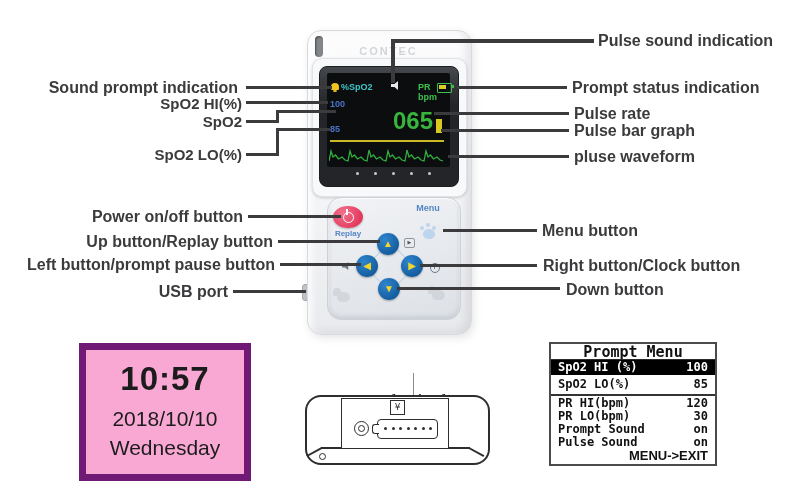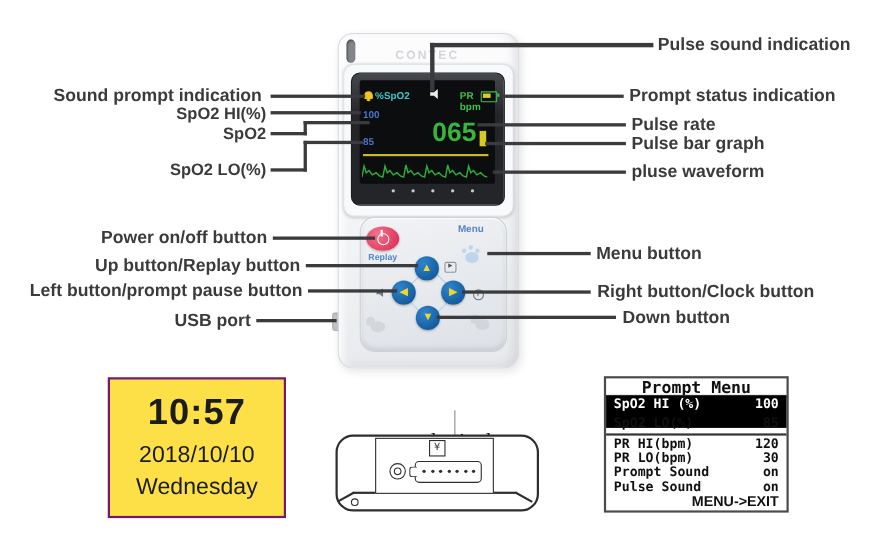--- a/index.html
+++ b/index.html
@@ -67,21 +67,21 @@
     font-size:5px;line-height:7px;text-align:center;color:#555;}
   .spk-sm{left:14px;top:64px;width:8px;height:8px;background:#6d7887;
     clip-path:polygon(0 32%,38% 32%,78% 0,78% 100%,38% 68%,0 68%);}
   .clk-sm{left:102px;top:65px;width:8px;height:8px;border:1.3px solid #6d7887;border-radius:50%;}
   .clk-sm:after{content:"";position:absolute;left:3.2px;top:1.4px;width:1.2px;height:3.4px;background:#6d7887;}
   .pet{opacity:.55;}
   .pet:before{content:"";position:absolute;left:0;top:0;width:8px;height:8px;background:#c6cbd1;border-radius:50% 50% 50% 20%;}
   .pet:after{content:"";position:absolute;left:4px;top:4px;width:13px;height:10px;background:#c6cbd1;border-radius:50% 50% 45% 45%;}
 
   
-  .clock{left:98px;top:343px;width:158px;height:124px;border:2px solid #701a75;background:#fde047;}
+  .clock{left:79px;top:343px;width:158px;height:124px;border:7px solid #701a75;background:#f9a8d4;}
   .clock .time{position:absolute;top:10px;width:100%;text-align:center;font-size:33px;font-weight:600;
     color:#1c1c1c;letter-spacing:1px;}
   .clock .date{position:absolute;top:57px;width:100%;text-align:center;font-size:21px;color:#1c1c1c;}
   .clock .wday{position:absolute;top:86px;width:100%;text-align:center;font-size:21px;color:#1c1c1c;}
 
   
   .pj-label{left:328px;top:350px;width:160px;text-align:center;font-family:"Liberation Serif",serif;
     font-size:21px;color:#1f1f1f;margin-top:39px;}
   .pj-pointer{left:413px;top:373px;width:1px;height:51px;background:#8a8a8a;}
   .pj-outer{left:305px;top:395px;width:181px;height:66px;border:2px solid #2e2e2e;border-radius:16px;background:#fff;}
@@ -99,21 +99,21 @@
     border-radius:3px 0 0 3px;background:#fff;}
   .cdot{width:3px;height:3px;border-radius:50%;background:#2e2e2e;top:427px;}
 
   
   .pmenu{left:549px;top:342px;width:168px;height:124px;border:2px solid #4b4b4b;background:#fff;
     box-sizing:border-box;font-family:"DejaVu Sans Mono","Liberation Mono",monospace;color:#111;}
   .pm-title{position:absolute;top:0;width:100%;text-align:center;font-size:15px;font-weight:700;line-height:17px;}
   .pm-tline{position:absolute;top:15px;left:0;right:0;height:2px;background:#2a2a2a;}
   .pm-row{position:absolute;left:0;right:0;height:14px;display:flex;justify-content:space-between;
     padding:0 7px;font-size:12px;line-height:14px;font-weight:600;box-sizing:border-box;}
-  .pm-row.hl{top:16px;height:29px;background:#000;color:#fff;line-height:15px;}
+  .pm-row.hl{top:16px;height:15px;background:#000;color:#fff;line-height:15px;}
   .pm-sep{position:absolute;top:50px;left:0;right:0;height:1.5px;background:#333;}
   .pm-foot{position:absolute;top:104px;right:7px;font-family:"Liberation Sans",sans-serif;
     font-size:13px;font-weight:700;}
 </style>
 </head>
 <body>
 
 <div class="canvas">
 
   <div class="abs usb-bump"></div>

